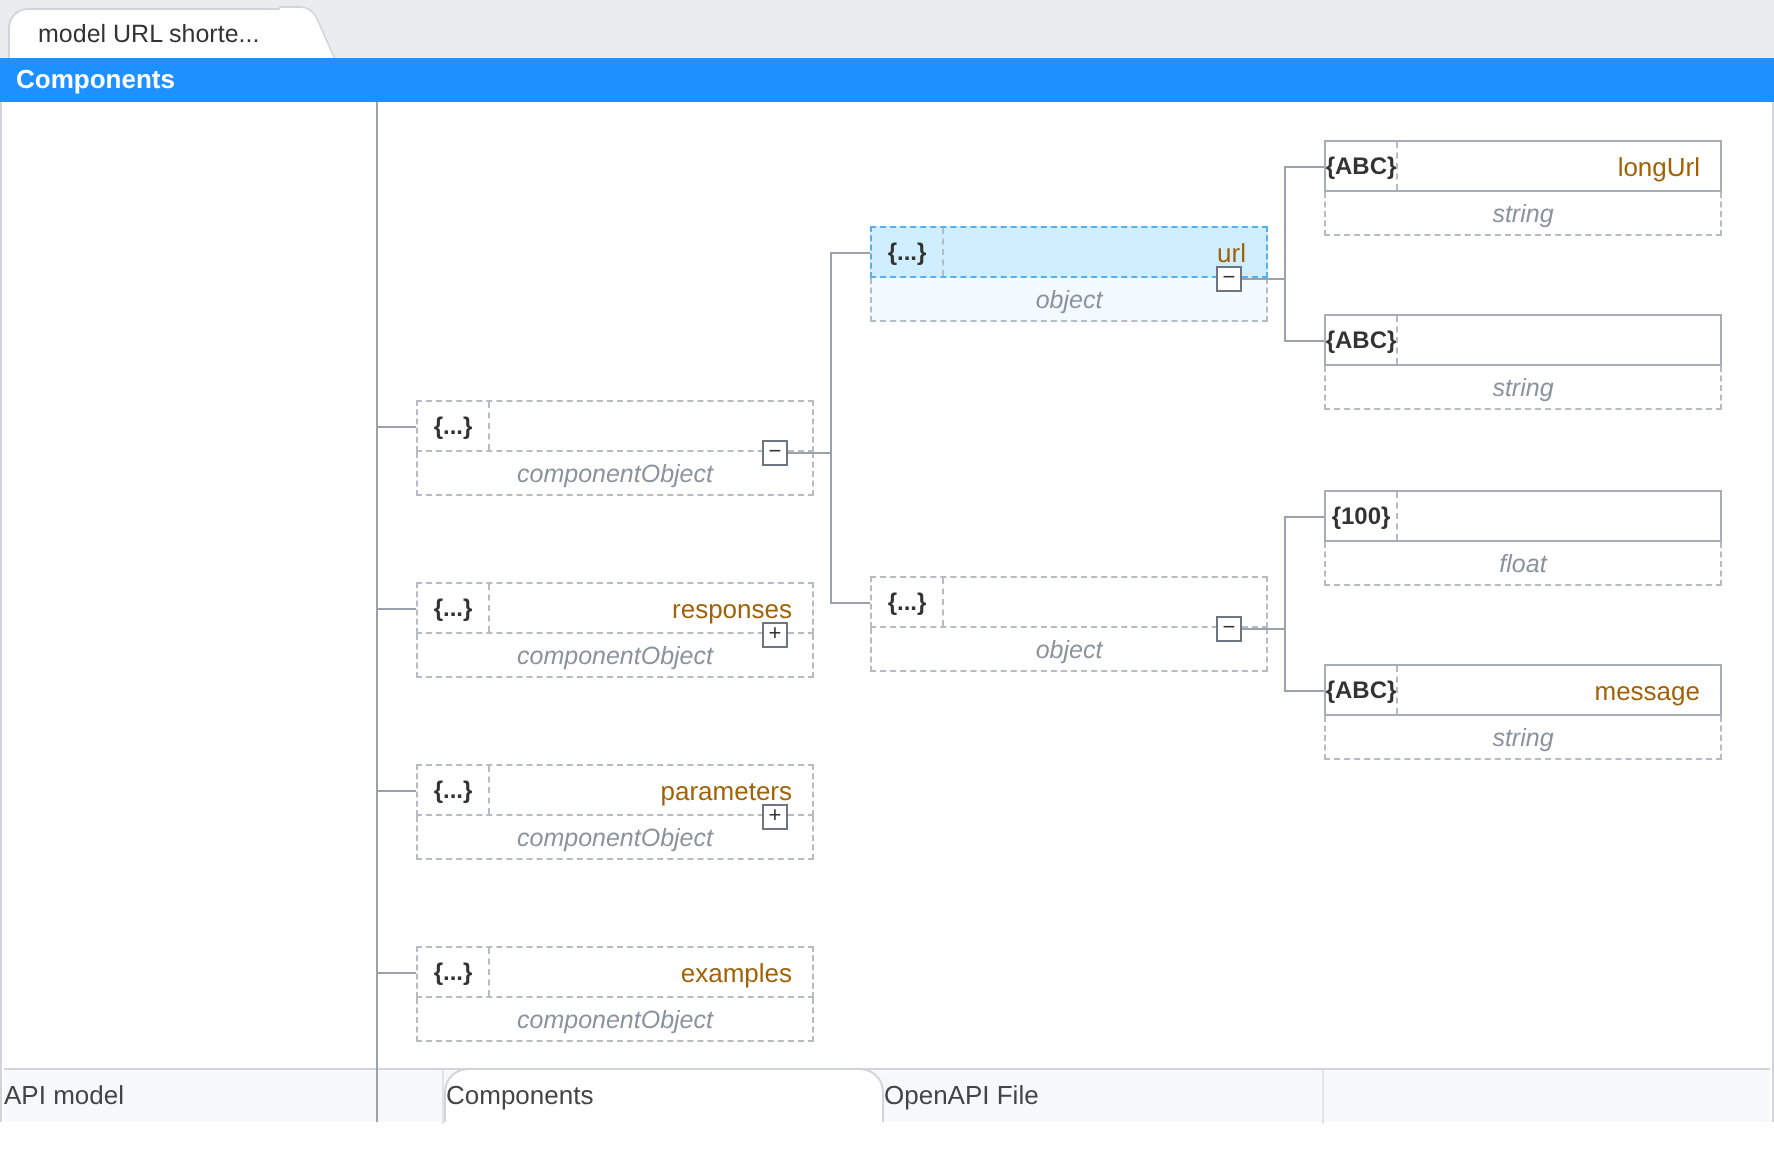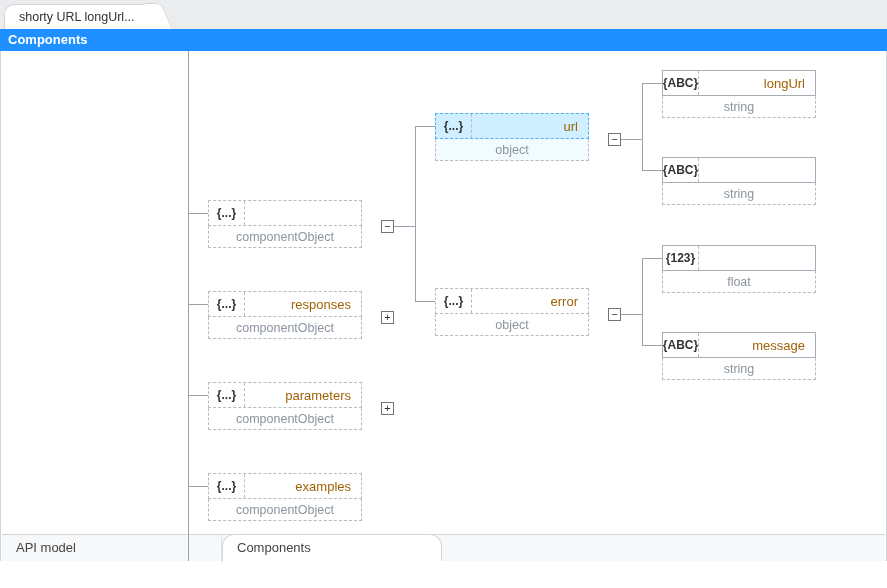--- a/index.html
+++ b/index.html
@@ -17,52 +17,52 @@
     background: #fff; border-right: 1px solid #d1d5da; border-top: 1px solid #d1d5da;
     transform: skewX(24deg); border-top-right-radius: 6px;
   }
 
   
   .header-bar { height: 22px; background: #1e90ff; color: #fff; font-weight: 600; padding-left: 8px; line-height: 22px; font-size: 13px; }
 
   
   .canvas { position: relative; width: 887px; height: 510px; background: #fff; border-left: 1px solid #d1d5da; border-right: 1px solid #d1d5da; }
 
-  .node { position: absolute; width: 154px; text-align: center; }
+  .node { position: absolute; width: 199px; text-align: center; }
   .node .row1 { height: 26px; display: flex; align-items: stretch; border: 1px dashed #b7bcc3; background: #fff; }
   .node .icon { width: 36px; display: flex; align-items: center; justify-content: center; border-right: 1px dashed #b7bcc3; color: #333; font-size: 12px; font-weight: 600; }
   .node .name { flex: 1; display: flex; align-items: center; justify-content: flex-end; padding-right: 10px; color: #a16207; font-size: 13px; }
-  .node .row2 { height: 22px; border: 1px dashed #b7bcc3; border-top: none; display: flex; align-items: center; justify-content: center; color: #8b949e; font-size: 12.5px; background: #fff; }
+  .node .row2 { height: 22px; border: 1px dashed #b7bcc3; border-top: none; display: flex; align-items: center; justify-content: center; font-style: italic; color: #8b949e; font-size: 12.5px; background: #fff; }
 
   
   .node.leaf .row1 { border-style: solid; border-color: #a6adb6; }
   .node.sel .row1 { background: #cfeeff; border-color: #56b0f0; }
   .node.sel .row2 { background: #f2fbff; border-color: #b7bcc3; }
 
   
   .toggle { position: absolute; width: 13px; height: 13px; border: 1px solid #6d7580; background: #fff; font-size: 11px; line-height: 10px; text-align: center; color: #333; z-index: 3; cursor: pointer; }
   .toggle.minus::before { content: "−"; }
   .toggle.plus::before  { content: "+"; position: relative; top: -0.5px; }
 
   
   .ln { position: absolute; background: #9aa2ab; z-index: 1; }
   .hl { height: 1px; }
   .vl { width: 1px; }
 
   
   .bottom-tabs { position: absolute; left: 1px; right: 1px; bottom: 0; height: 27px; display: flex; background: #f7f8fa; border-top: 1px solid #d1d5da; }
-  .bottom-tabs .tab { width: 220px; height: 27px; line-height: 26px; padding-left: 14px; color: #444; font-size: 13px; border-right: 1px solid #e0e3e7; cursor: pointer; }
+  .bottom-tabs .tab { width: 220px; height: 27px; line-height: 26px; color: #444; font-size: 13px; border-right: 1px solid #e0e3e7; cursor: pointer; }
   .bottom-tabs .tab.active { background: #fff; position: relative; border-top: 1px solid #d1d5da; margin-top: -1px; border-radius: 12px 12px 0 0; border-left: 1px solid #d1d5da; border-right: 1px solid #d1d5da; }
 </style>
 </head>
 <body>
 
 <div class="filetab-row">
   <div class="filetab">
-    <span>shorty URL longUrl...</span>
+    <span>model URL shorte...</span>
   </div>
 </div>
 
 <div class="header-bar">
   <span>Components</span>
 </div>
 
 <div class="canvas">
 
   <div class="node" style="left:207px; top:149px;">
@@ -104,42 +104,41 @@
         <div class="icon">{...}</div>
         <div class="name">url</div>
       </div>
     <div class="row2">object</div>
   </div>
   <div class="toggle minus" style="left:607px; top:82px;"></div>
 
   <div class="node" style="left:434px; top:237px;">
     <div class="row1">
         <div class="icon">{...}</div>
-        <div class="name">error</div>
       </div>
     <div class="row2">object</div>
   </div>
   <div class="toggle minus" style="left:607px; top:257px;"></div>
 
   <div class="node leaf" style="left:661px; top:19px;">
     <div class="row1">
         <div class="icon">{ABC}</div>
         <div class="name">longUrl</div>
       </div>
     <div class="row2">string</div>
   </div>
   <div class="node leaf" style="left:661px; top:106px;">
     <div class="row1">
         <div class="icon">{ABC}</div>
       </div>
     <div class="row2">string</div>
   </div>
   <div class="node leaf" style="left:661px; top:194px;">
     <div class="row1">
-        <div class="icon">{123}</div>
+        <div class="icon">{100}</div>
       </div>
     <div class="row2">float</div>
   </div>
   <div class="node leaf" style="left:661px; top:281px;">
     <div class="row1">
         <div class="icon">{ABC}</div>
         <div class="name">message</div>
       </div>
     <div class="row2">string</div>
   </div>
@@ -162,14 +161,15 @@
   <div class="ln hl" style="left:641px; top:119px; width:20px;"></div>
 
   <div class="ln hl" style="left:620px; top:263px; width:21px;"></div>
   <div class="ln vl" style="left:641px; top:207px; height:88px;"></div>
   <div class="ln hl" style="left:641px; top:207px; width:20px;"></div>
   <div class="ln hl" style="left:641px; top:294px; width:20px;"></div>
 
   <div class="bottom-tabs">
     <div class="tab"><span>API model</span></div>
     <div class="tab active"><span>Components</span></div>
+    <div class="tab"><span>OpenAPI File</span></div>
   </div>
 </div>
 
 </body></html>

